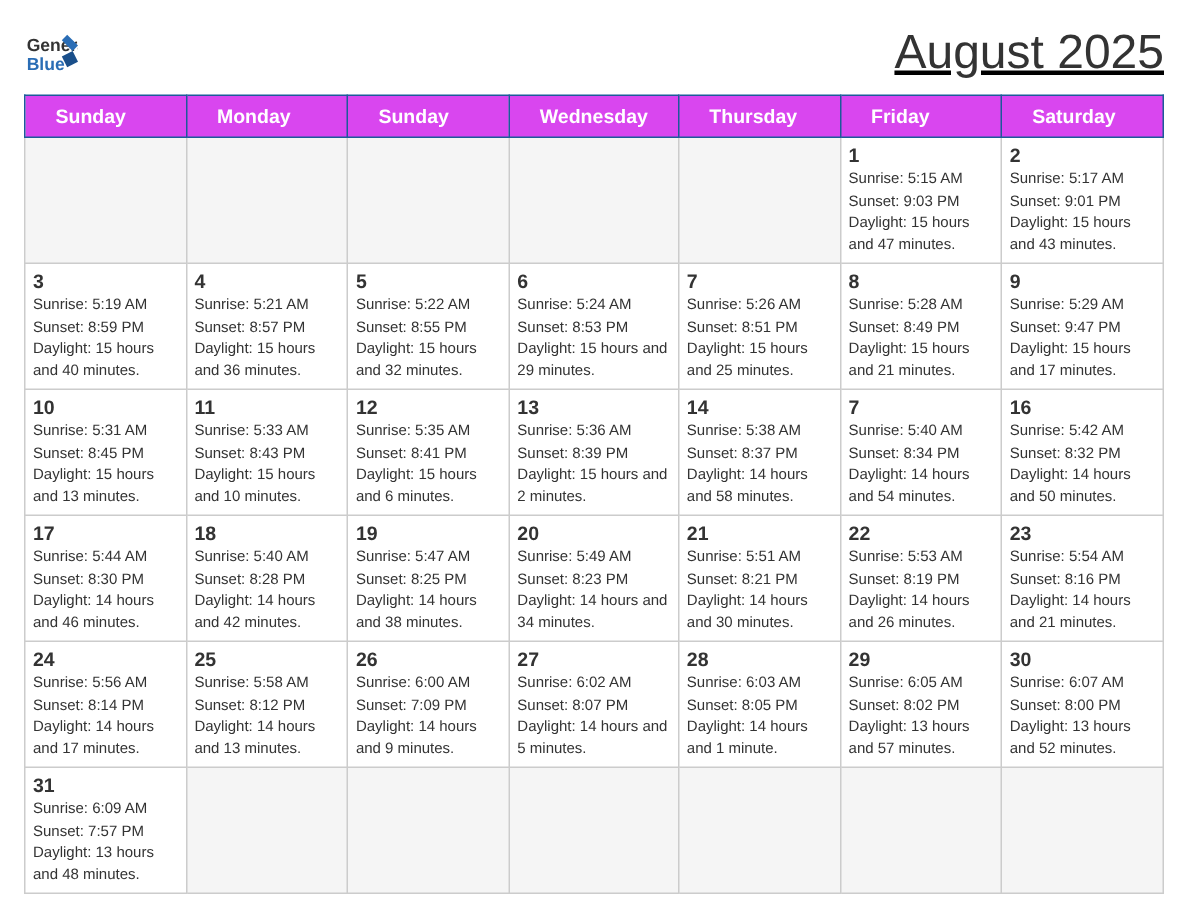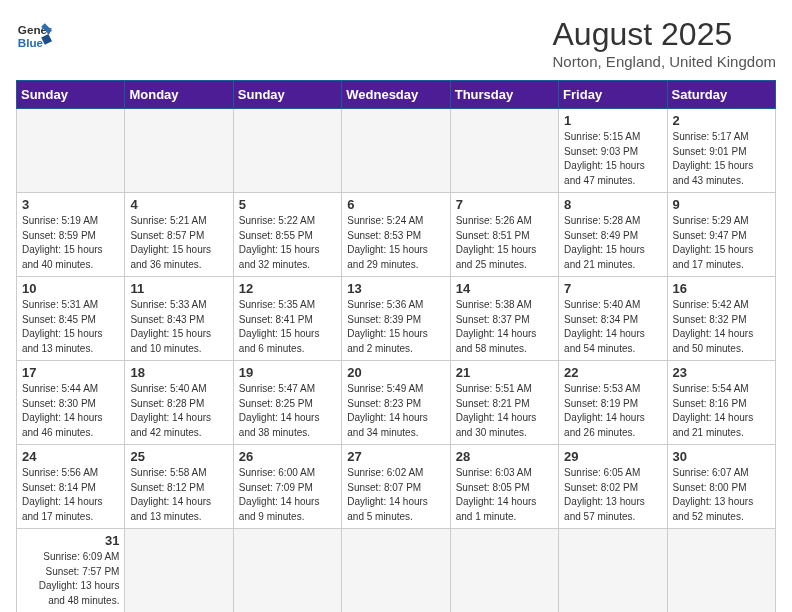--- a/index.html
+++ b/index.html
@@ -19,42 +19,43 @@
     .logo {
       display: flex;
       align-items: center;
       gap: 4px;
     }
     .logo-icon {
       width: 36px;
       height: 36px;
     }
     .title-block {
-      text-align: left;
+      text-align: right;
+      text-decoration: underline;
     }
     .month-year {
       font-size: 32px;
       color: #333;
       font-weight: normal;
     }
     .location {
       font-size: 15px;
       color: #555;
     }
     .calendar {
       width: 100%;
       border-collapse: collapse;
       border: 1px solid #ccc;
     }
     .calendar th {
-      background: #4c1d95;
+      background: #d946ef;
       color: #fff;
       font-size: 13px;
       font-weight: bold;
-      padding: 6px 4px;
+      padding: 6px 20px;
       text-align: left;
       border: 1px solid #1d5a9a;
     }
     .calendar td {
       border: 1px solid #ccc;
       vertical-align: top;
       padding: 4px 5px;
       width: 108px;
       min-height: 80px;
       font-size: 10.5px;
@@ -70,38 +71,36 @@
       display: block;
       margin-bottom: 2px;
     }
     .day-info {
       font-size: 10px;
       color: #333;
       line-height: 1.45;
     }
     .last-row td {
       min-height: 60px;
-      text-align: right;
     }
   </style>
 </head>
 <body>
 
 <div class="header-section">
   <div class="logo">
     <svg class="logo-icon" viewBox="0 0 40 40">
       <text x="2" y="20" font-size="13" fill="#333" font-family="Arial" font-weight="bold">General</text>
       <text x="2" y="34" font-size="13" fill="#2a6db5" font-family="Arial" font-weight="bold">Blue</text>
       <polygon points="32,8 40,16 36,20 28,12" fill="#2a6db5"></polygon>
       <polygon points="36,20 40,28 32,32 28,24" fill="#1a4f8a"></polygon>
     </svg>
   </div>
   <div class="title-block">
     <div class="month-year">August 2025</div>
-    <div class="location">Norton, England, United Kingdom</div>
   </div>
 </div>
 
 <table class="calendar">
   <thead>
     <tr>
     <th>Sunday</th>
         <th>Monday</th>
         <th>Sunday</th>
         <th>Wednesday</th>

